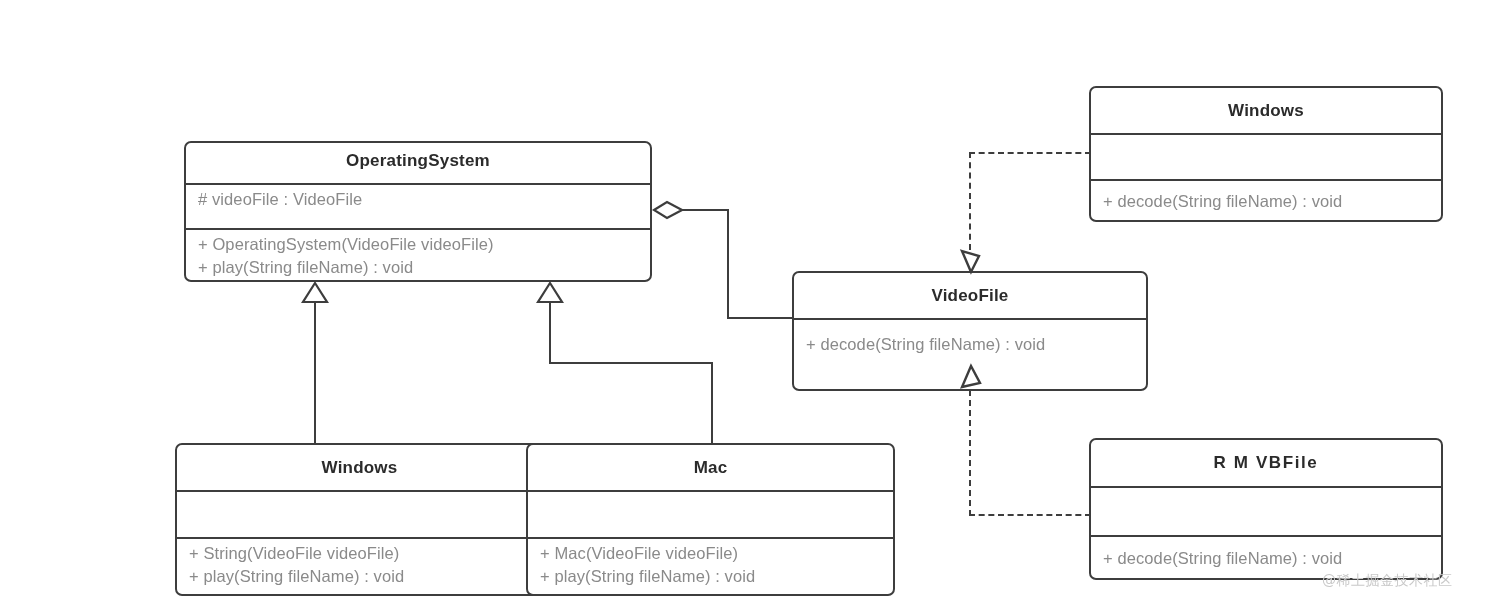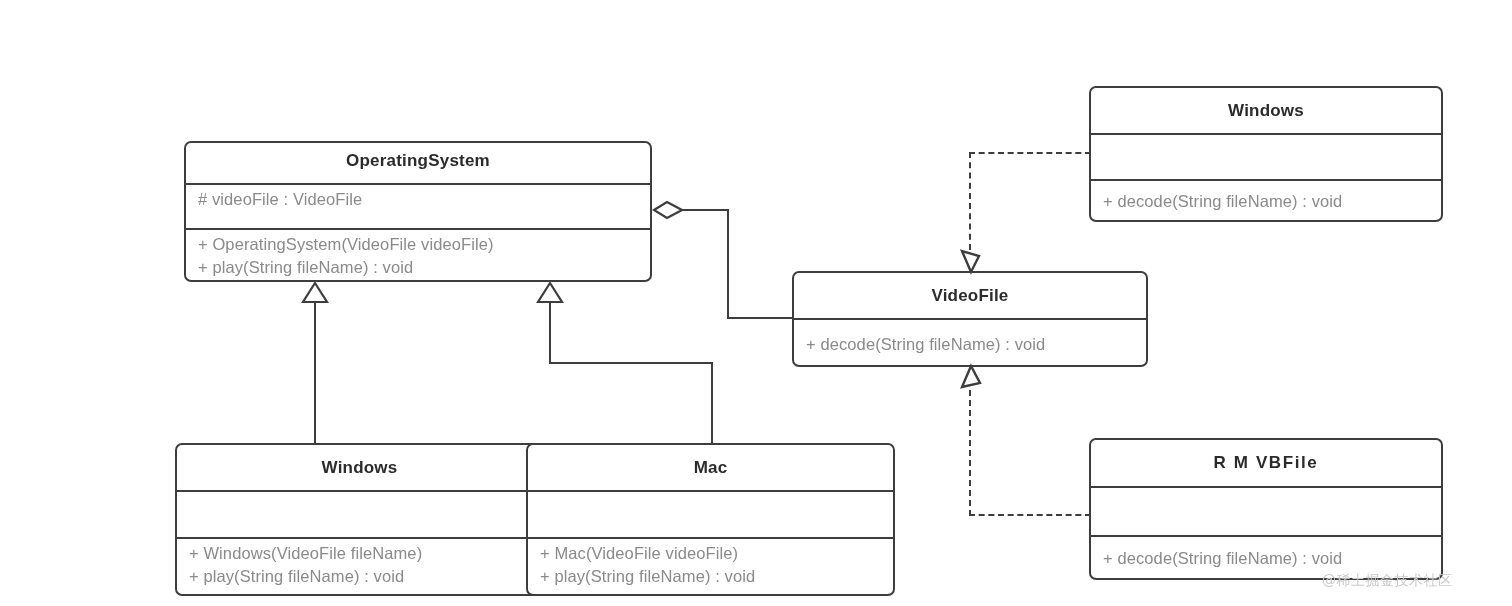--- a/index.html
+++ b/index.html
@@ -170,37 +170,37 @@
       <div class="member">+ play(String fileName) : void</div>
     </div>
   </div>
 
   <div class="uml-class" style="left:131px; top:443px; width:369px; height:153px;margin-left:44px;">
     <div class="cls-title" style="height:45px;">Windows</div>
     <div class="cls-sep"></div>
     <div class="cls-compartment empty" style="height:45px;"></div>
     <div class="cls-sep"></div>
     <div class="cls-compartment" style="height:59px;">
-      <div class="member">+ Windows(VideoFile fileName)</div>
+      <div class="member">+ String(VideoFile videoFile)</div>
       <div class="member">+ play(String fileName) : void</div>
     </div>
   </div>
 
   <div class="uml-class" style="left:526px; top:443px; width:369px; height:153px;">
     <div class="cls-title" style="height:45px;">Mac</div>
     <div class="cls-sep"></div>
     <div class="cls-compartment empty" style="height:45px;"></div>
     <div class="cls-sep"></div>
     <div class="cls-compartment" style="height:59px;">
       <div class="member">+ Mac(VideoFile videoFile)</div>
       <div class="member">+ play(String fileName) : void</div>
     </div>
   </div>
 
-  <div class="uml-class" style="left:792px; top:271px; width:356px; height:96px;">
+  <div class="uml-class" style="left:792px; top:271px; width:356px; height:120px;">
     <div class="cls-title" style="height:45px;">VideoFile</div>
     <div class="cls-sep"></div>
     <div class="cls-compartment" style="height:49px; justify-content:center; padding-top:0;">
       <div class="member">+ decode(String fileName) : void</div>
     </div>
   </div>
 
   <div class="uml-class" style="left:1089px; top:86px; width:354px; height:136px;">
     <div class="cls-title" style="height:45px;">Windows</div>
     <div class="cls-sep"></div>

